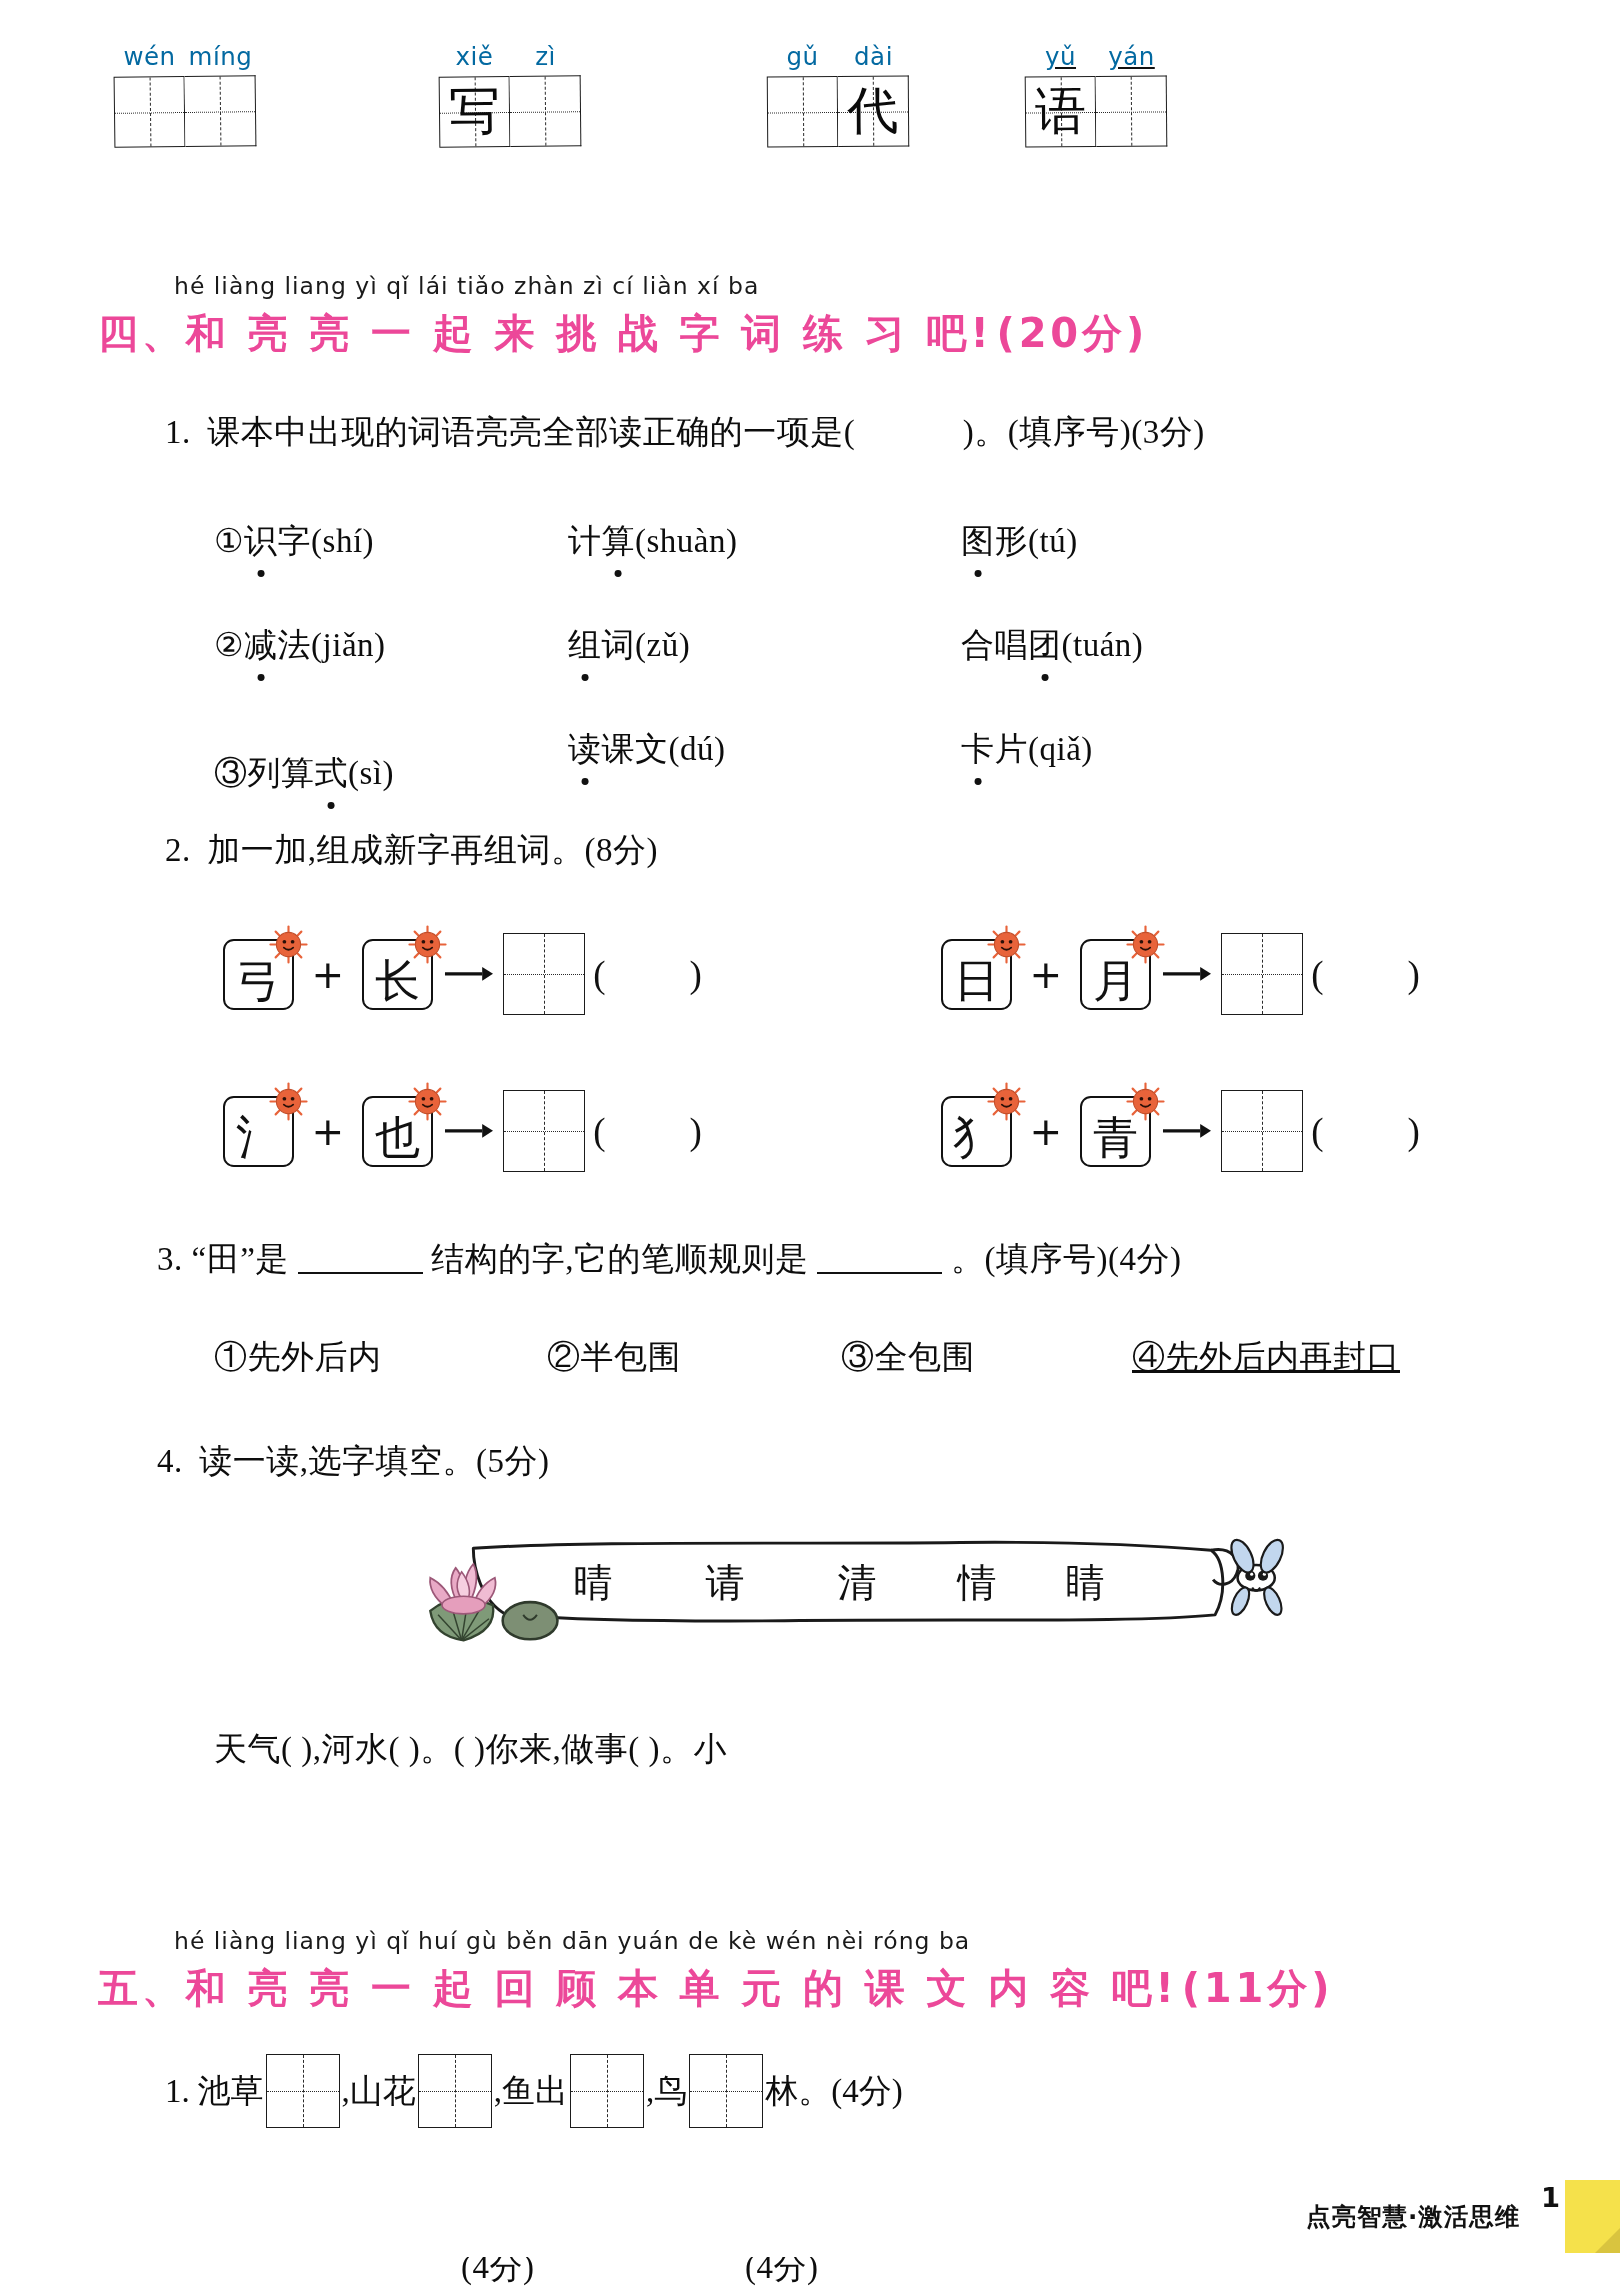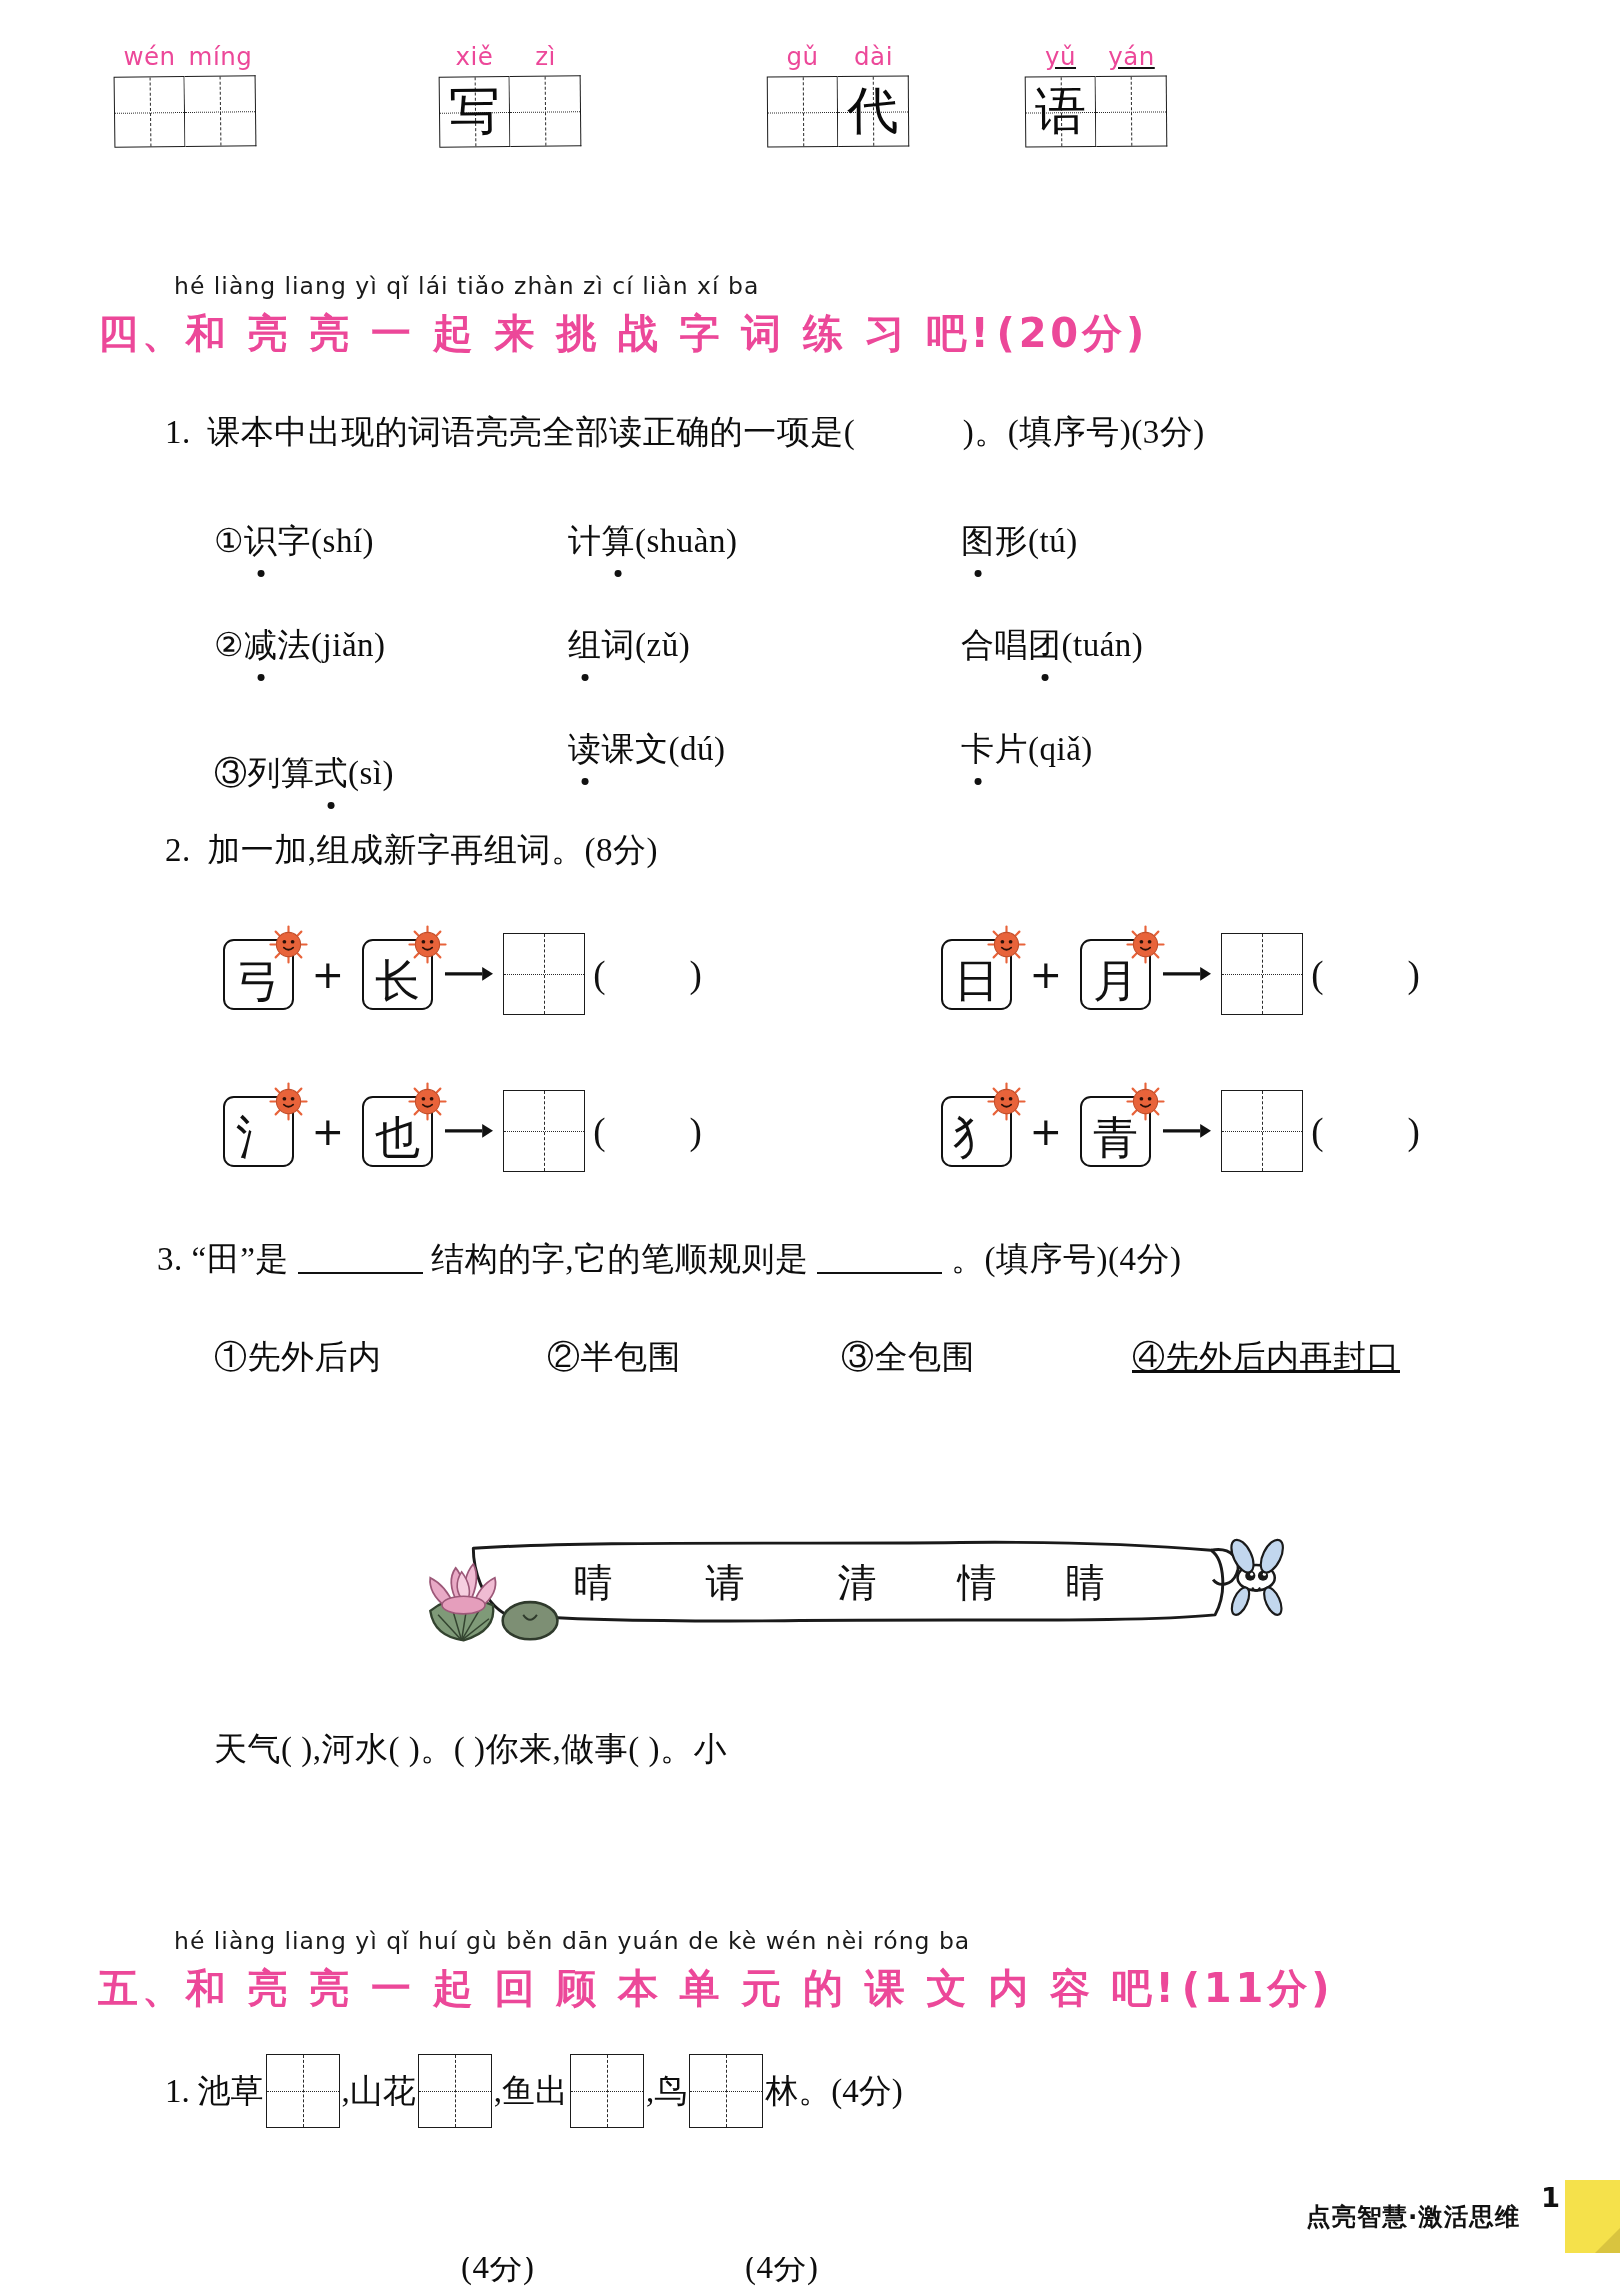--- a/index.html
+++ b/index.html
@@ -12,21 +12,21 @@
     position: relative;
     overflow: hidden;
   }
 
   .page { position: relative; width: 1620px; height: 2290px; }
   .py {
     font-family: "DejaVu Sans", sans-serif;
     font-size: 24.5px;
     letter-spacing: 0.5px;
     text-align: center;
-    color: #ec4899;
+    color: #0369a1;
     line-height: 1;
   }
   .tzg {
     width: 71px; height: 71px;
     border: 1.6px solid #1b1b1b;
     position: relative;
     background: #fff;
   }
   .tzg + .tzg { border-left: none; }
   .tzg::before, .tzg::after {
@@ -549,20 +549,24 @@
   <div class="qtext" style="left:547px; top:1335px;">
     <span>②半包围</span>
   </div>
   <div class="qtext" style="left:841px; top:1335px;">
     <span>③全包围</span>
   </div>
   <div class="qtext" style="left:1132px; top:1335px;text-decoration:underline;">
     <span>④先外后内再封口</span>
   </div>
 
+  <div class="qtext" style="left:157px; top:1439px;">
+    <span>4.</span>
+    <span style="margin-left:7.8px;">读一读,选字填空。(5分)</span>
+  </div>
 
   <div class="bankwrap" style="left:412px; top:1517px; width:882px; height:137px;">
     <svg width="882" height="137" viewBox="0 0 900 140">
 
       <path d="M62 32 C180 24, 380 28, 560 26 C680 25, 770 30, 816 34
                C830 44, 832 78, 820 100
                C740 108, 560 104, 380 106 C250 107, 150 104, 96 100
                C70 86, 62 52, 62 32 Z" fill="#ffffff" stroke="#1a1a1a" stroke-width="3" stroke-linejoin="round"></path>
 
       <path d="M816 34 C836 30, 848 44, 842 58 C837 70, 824 72, 818 64" fill="none" stroke="#1a1a1a" stroke-width="3"></path>

